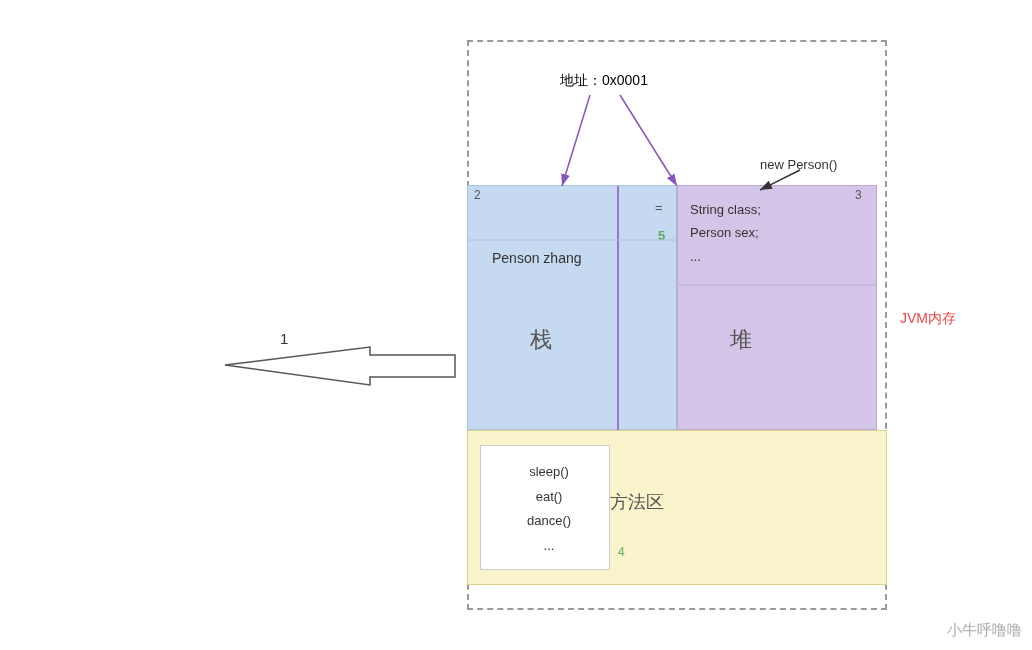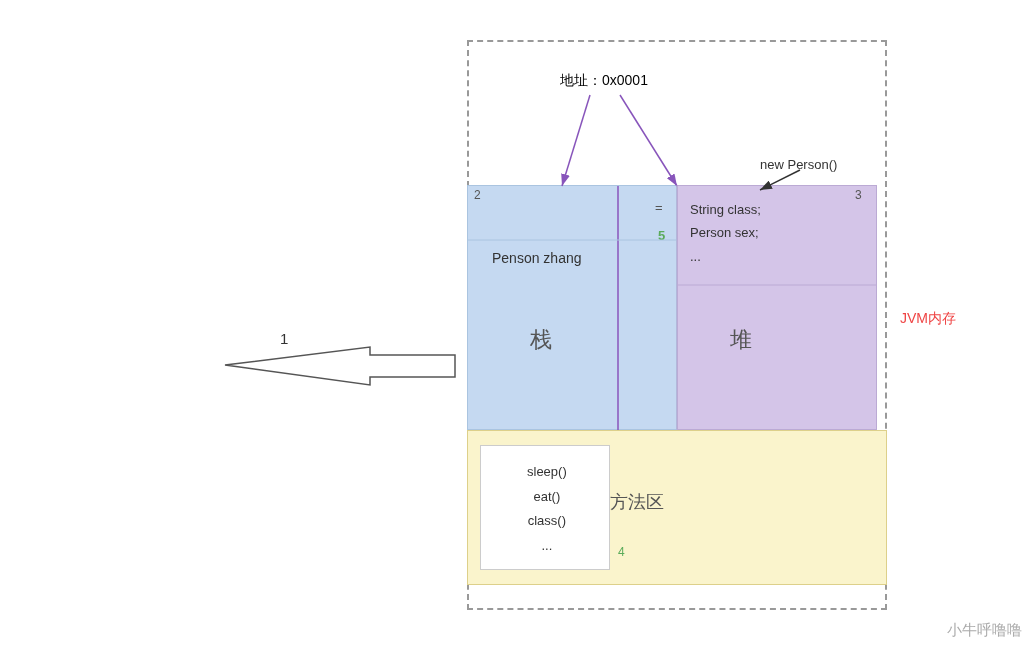--- a/index.html
+++ b/index.html
@@ -278,21 +278,21 @@
 
   <div class="method-area">
   </div>
   <span class="method-label">方法区</span>
   <span class="method-num">4</span>
 
   <div class="method-inner-box"></div>
   <div class="method-inner-text">
     <div>sleep()</div>
     <div>eat()</div>
-    <div>class()</div>
+    <div>dance()</div>
     <div>...</div>
   </div>
 
   <div class="stack-area"></div>
   <span class="stack-label">栈</span>
   <span class="stack-num">2</span>
   <span class="stack-top-text">Penson zhang</span>
 
   <div class="heap-area"></div>
   <span class="heap-label">堆</span>

